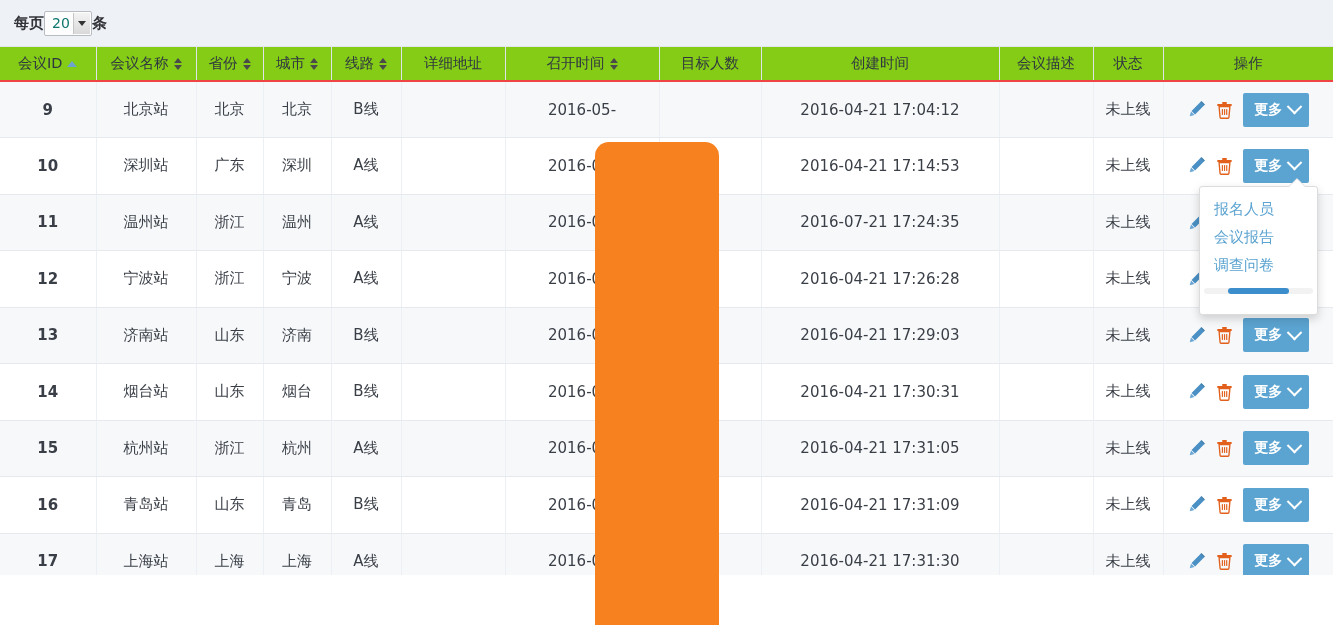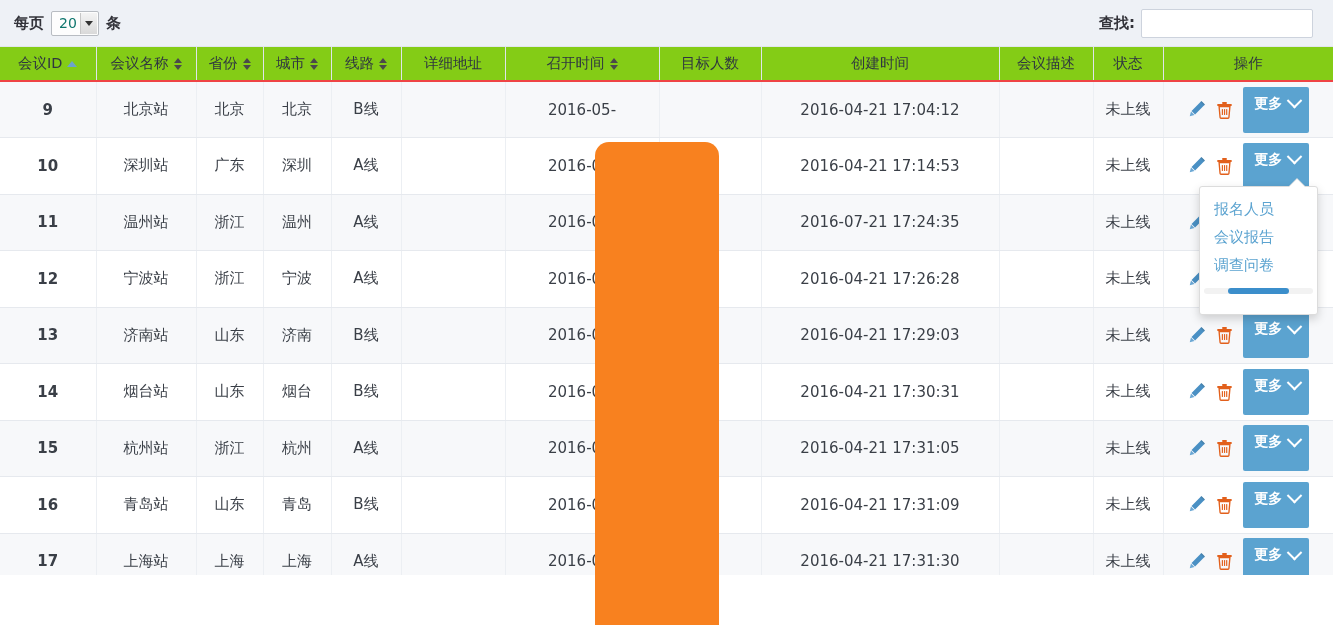--- a/index.html
+++ b/index.html
@@ -75,21 +75,20 @@
     display: flex;
     align-items: center;
     justify-content: space-between;
     padding: 0 20px 0 14px;
     box-sizing: border-box;
     border-bottom: 1px solid #e2e6ec;
   }
   .length-wrap {
     display: flex;
     align-items: center;
-    gap: 7px;
     font-size: 15px;
     color: #33333a;
     font-weight: bold;
   }
   .mini-select {
     position: relative;
     width: 48px;
     height: 25px;
     background: #fdfdfd;
     border: 1px solid #b8bcc2;
@@ -219,21 +218,21 @@
     gap: 10px;
   }
   .icon-btn { cursor: pointer; line-height: 0; }
   .more-btn {
     background: #5ba3d0;
     color: #ffffff;
     font-size: 14px;
     font-weight: bold;
     border: none;
     border-radius: 2px;
-    padding: 8px 9px 20px 11px;
+    padding: 8px 9px 8px 11px;
     display: inline-flex;
     align-items: center;
     gap: 7px;
     cursor: pointer;
     font-family: inherit;
     position: relative;
   }
   .more-btn .chev {
     display: inline-block;
     width: 9px; height: 9px;
@@ -311,24 +310,20 @@
   <div class="toolbar">
     <div class="length-wrap">
       <span>每页</span>
       <div class="mini-select">
         <span>20</span>
         <span class="arrow-btn">
           <span class="caret-down"></span>
         </span>
       </div>
       <span>条</span>
-    </div>
-    <div class="filter-wrap">
-      <span>查找:</span>
-      <input class="filter-input" type="text" value="" style="">
     </div>
   </div>
 
   <div class="tbl-scroll">
     <table class="grid">
       <colgroup id="cg">
           <col style="width: 96px;">
           <col style="width: 100px;">
           <col style="width: 67px;">
           <col style="width: 68px;">

